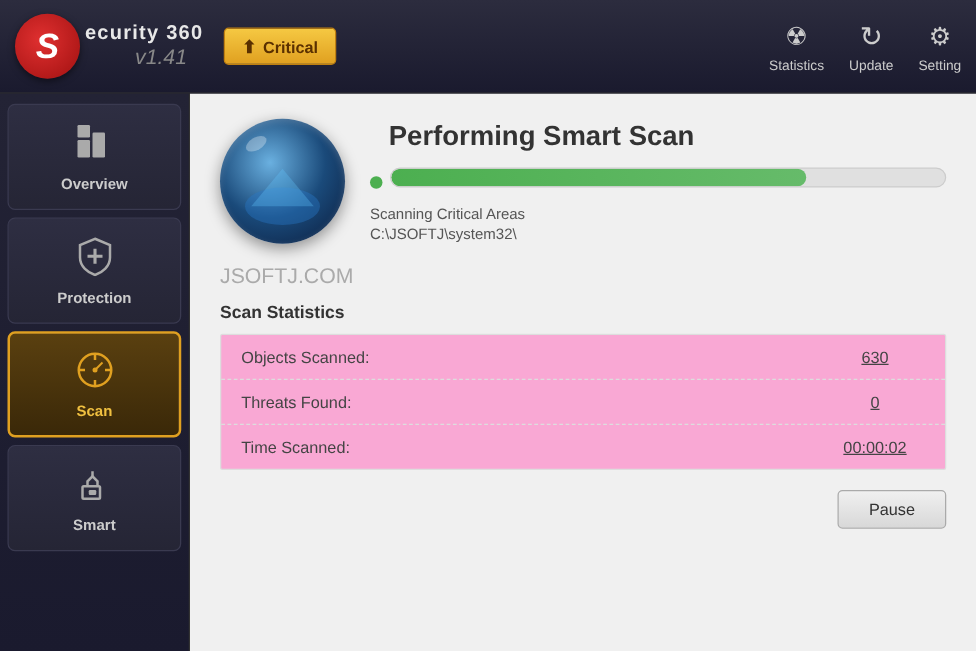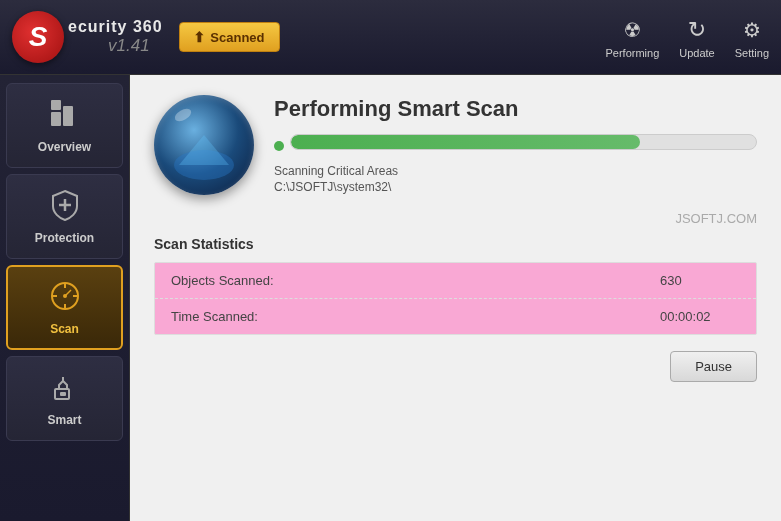--- a/index.html
+++ b/index.html
@@ -100,21 +100,21 @@
 
     
     .main-layout {
       display: flex;
       height: 446px;
       background: #1a1a2e;
     }
 
     
     .sidebar {
-      width: 130px;
+      width: 152px;
       background: linear-gradient(to bottom, #232335, #1a1a2e);
       display: flex;
       flex-direction: column;
       padding: 8px 6px;
       gap: 6px;
       border-right: 1px solid #333;
     }
     .sidebar-item {
       display: flex;
       flex-direction: column;
@@ -199,20 +199,21 @@
       border-left: 25px solid transparent;
       border-right: 25px solid transparent;
       border-bottom: 30px solid rgba(100, 200, 255, 0.3);
     }
     .header-text { flex: 1; }
     .scan-title {
       font-size: 22px;
       font-weight: bold;
       color: #333;
       margin-bottom: 12px;
+      margin-left: 15px;
     }
     .progress-bar-container {
       width: 100%;
       height: 16px;
       background: #e0e0e0;
       border-radius: 8px;
       overflow: hidden;
       border: 1px solid #ccc;
       margin-bottom: 8px;
       position: relative;
@@ -237,23 +238,23 @@
       font-size: 12px;
       margin-bottom: 2px;
     }
     .scan-path {
       color: #555;
       font-size: 12px;
     }
 
     
     .watermark {
-      text-align: right;
+      text-align: left;
       color: #aaa;
-      font-size: 13px;
+      font-size: 17px;
       margin: 10px 0;
     }
 
     
     .stats-section { margin-top: 8px; }
     .stats-title {
       font-size: 14px;
       font-weight: bold;
       color: #333;
       margin-bottom: 10px;
@@ -267,21 +268,22 @@
     .stats-row:last-child { border-bottom: none; }
     .stats-label {
       flex: 1;
       color: #444;
       font-size: 13px;
     }
     .stats-value {
       color: #444;
       font-size: 13px;
       min-width: 80px;
-      text-align: left;
+      text-align: center;
+      text-decoration: underline;
     }
 
     
     .action-buttons {
       display: flex;
       justify-content: flex-end;
       gap: 10px;
       margin-top: 16px;
     }
     .btn {
@@ -311,27 +313,27 @@
       <span>S</span>
     </div>
     <div class="logo-text">
       <div class="logo-title">
         ecurity 360
       </div>
       <div class="logo-version">v1.41</div>
     </div>
     <button class="upgrade-btn">
       <span class="upgrade-arrow">⬆</span>
-      <span>Scanned</span>
+      <span>Critical</span>
     </button>
   </div>
   <div class="header-actions">
     <div class="header-action">
       <div class="action-icon">☢</div>
-      <span>Performing</span>
+      <span>Statistics</span>
     </div>
     <div class="header-action">
       <div class="action-icon" style="font-size:22px">↻</div>
       <span>Update</span>
     </div>
     <div class="header-action">
       <div class="action-icon">⚙</div>
       <span>Setting</span>
     </div>
   </div>
@@ -412,20 +414,24 @@
     <div class="watermark">JSOFTJ.COM</div>
 
     <div class="stats-section">
       <div class="stats-title">Scan Statistics</div>
       <div style="background:#f9a8d4; border:1px solid #ddd; border-radius:2px;">
         <div class="stats-row">
           <span class="stats-label">Objects Scanned:</span>
           <span class="stats-value">630</span>
         </div>
         <div class="stats-row">
+          <span class="stats-label">Threats Found:</span>
+          <span class="stats-value">0</span>
+        </div>
+        <div class="stats-row">
           <span class="stats-label">Time Scanned:</span>
           <span class="stats-value">00:00:02</span>
         </div>
       </div>
     </div>
 
     <div class="action-buttons">
       <button class="btn btn-pause">Pause</button>
     </div>
 

